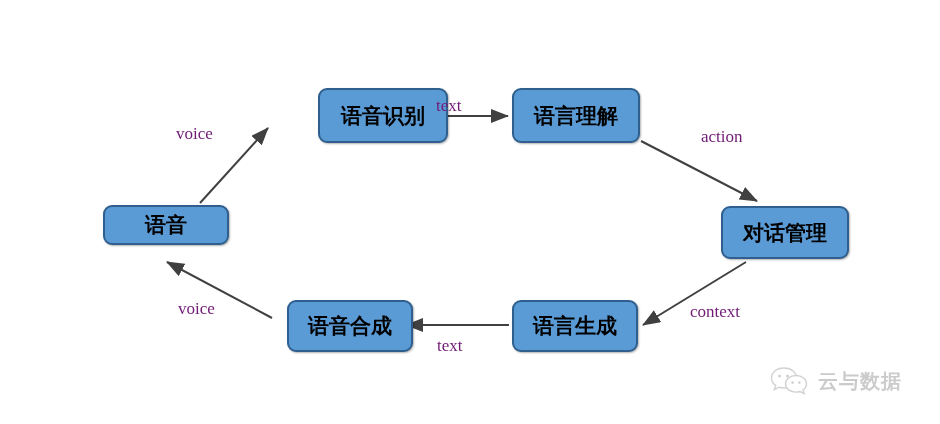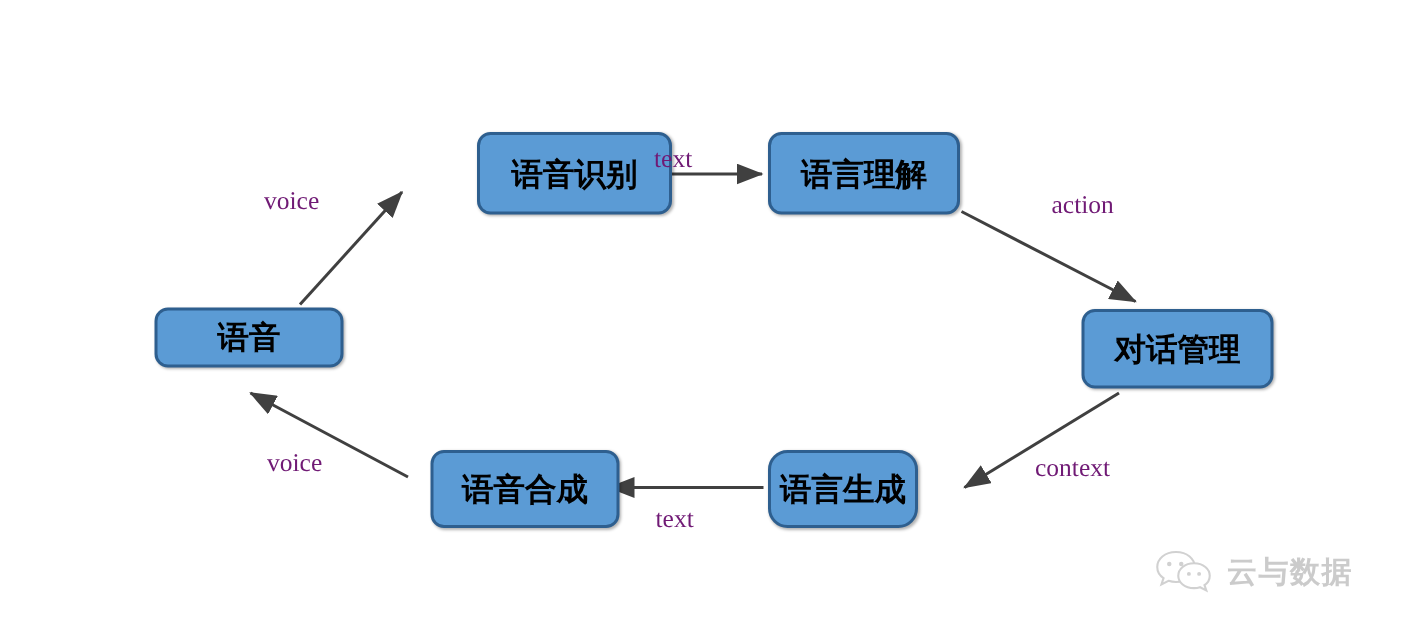--- a/index.html
+++ b/index.html
@@ -105,21 +105,21 @@
   </div>
 
   <div class="node-box" style="left:512px; top:88px; width:128px; height:55px;">
     <span>语言理解</span>
   </div>
 
   <div class="node-box" style="left:687px; top:206px; width:128px; height:53px;margin-left:34px;">
     <span>对话管理</span>
   </div>
 
-  <div class="node-box" style="left:512px; top:300px; width:100px; height:52px;border-radius:13px;">
+  <div class="node-box" style="left:512px; top:300px; width:126px; height:52px;">
     <span>语言生成</span>
   </div>
 
   <div class="node-box" style="left:275px; top:300px; width:126px; height:52px;margin-left:12px;">
     <span>语音合成</span>
   </div>
 
   <div class="edge-label" style="left:176px; top:124px;">voice</div>
 
   <div class="edge-label" style="left:436px; top:96px;">text</div>

